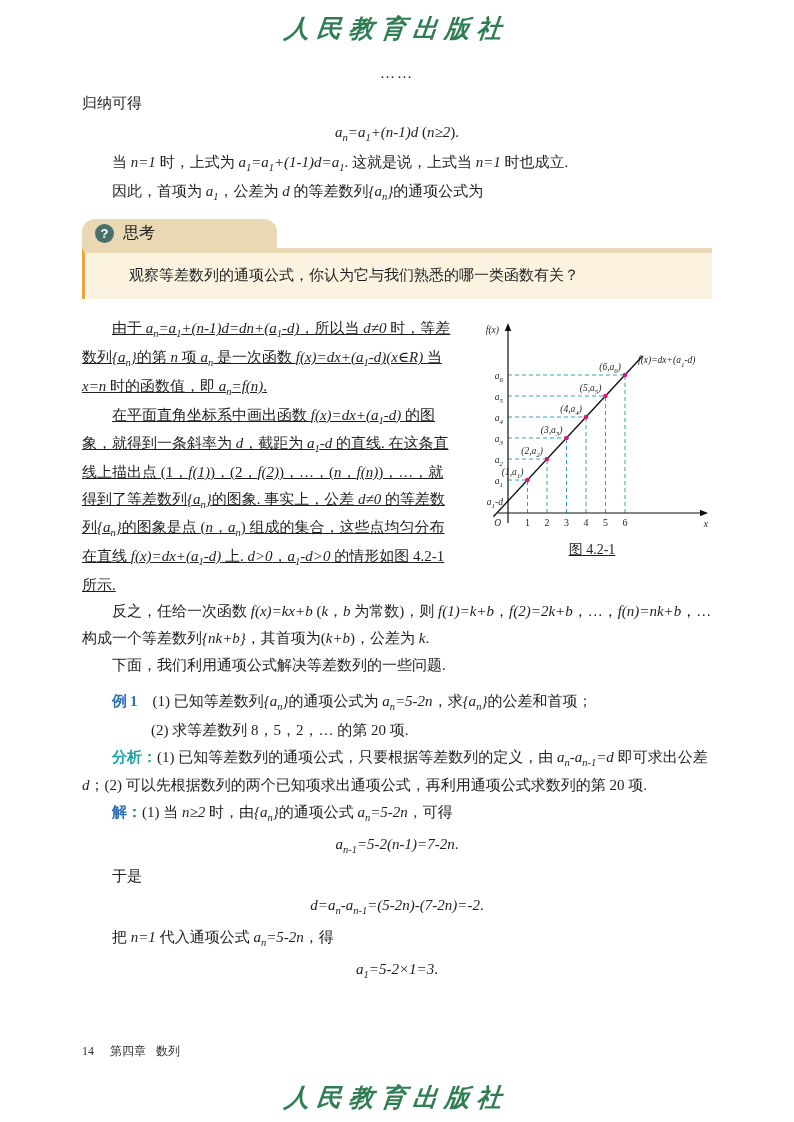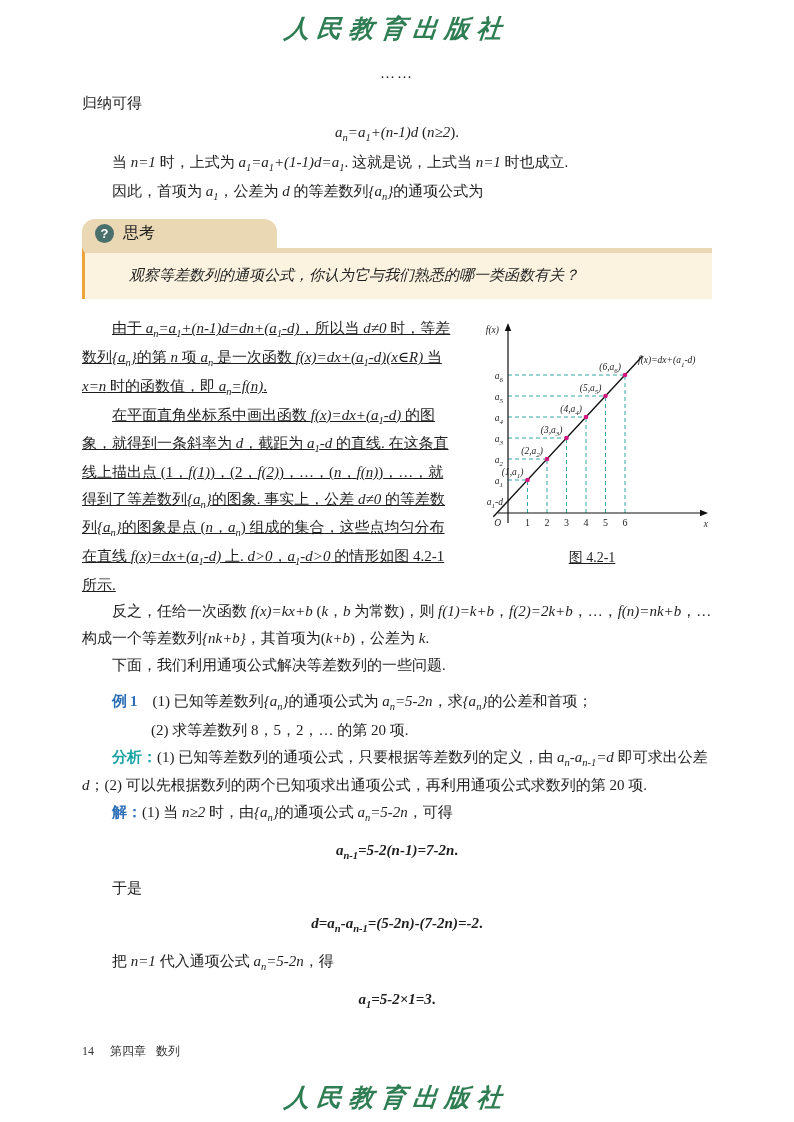--- a/index.html
+++ b/index.html
@@ -39,34 +39,33 @@
     width: 19px; height: 19px; border-radius: 50%; background: var(--think_icon_bg);
     color: #fff; font-family: "Liberation Sans", "DejaVu Sans", sans-serif;
     font-size: 13px; font-weight: bold;
     display: inline-flex; align-items: center; justify-content: center; flex: none;
   }
   .think-body {
     background: var(--think_body_bg);
     border-top: 5px solid var(--think_tab_bg);
     border-left: 3px solid var(--think_accent_orange);
     padding: 9px 18px 11px 14px;
-    font-style: italic;
   }
   .two-col { display: flex; margin-top: 2px; text-decoration: underline; }
   .col-text { flex: 1; min-width: 0; padding-right: 10px; }
   .fig { width: 240px; flex: none; margin: 2px 0 0 4px; text-align: center; }
-  .fig figcaption { font-size: 14px; margin-top: 10px; text-align: center; }
+  .fig figcaption { font-size: 14px; margin-top: 2px; text-align: center; }
   svg text { font-family: "Liberation Serif", "DejaVu Serif", serif; fill: #1e1e1e; }
   .ftick { font-size: 10px; }
   .fmath { font-size: 9.5px; font-style: italic; }
   .ex-label { color: var(--example_blue); font-weight: bold; letter-spacing: 3px; margin-right: 12px; }
   .an-label { color: var(--analysis_teal); font-weight: bold; }
   .sol-label { color: var(--example_blue); font-weight: bold; }
   .example-block { margin-top: 10px; }
-  .example-block .centered { margin: 9px 0; font-weight: bold; }
+  .example-block .centered { margin: 3px 0; }
   .page-footer {
     position: absolute; left: 82px; bottom: 62px;
     font-size: 12px; color: #333;
   }
   .page-footer .chap { margin-left: 16px; margin-right: 10px; }
 </style>
 </head>
 <body>
 
 <div class="page">

